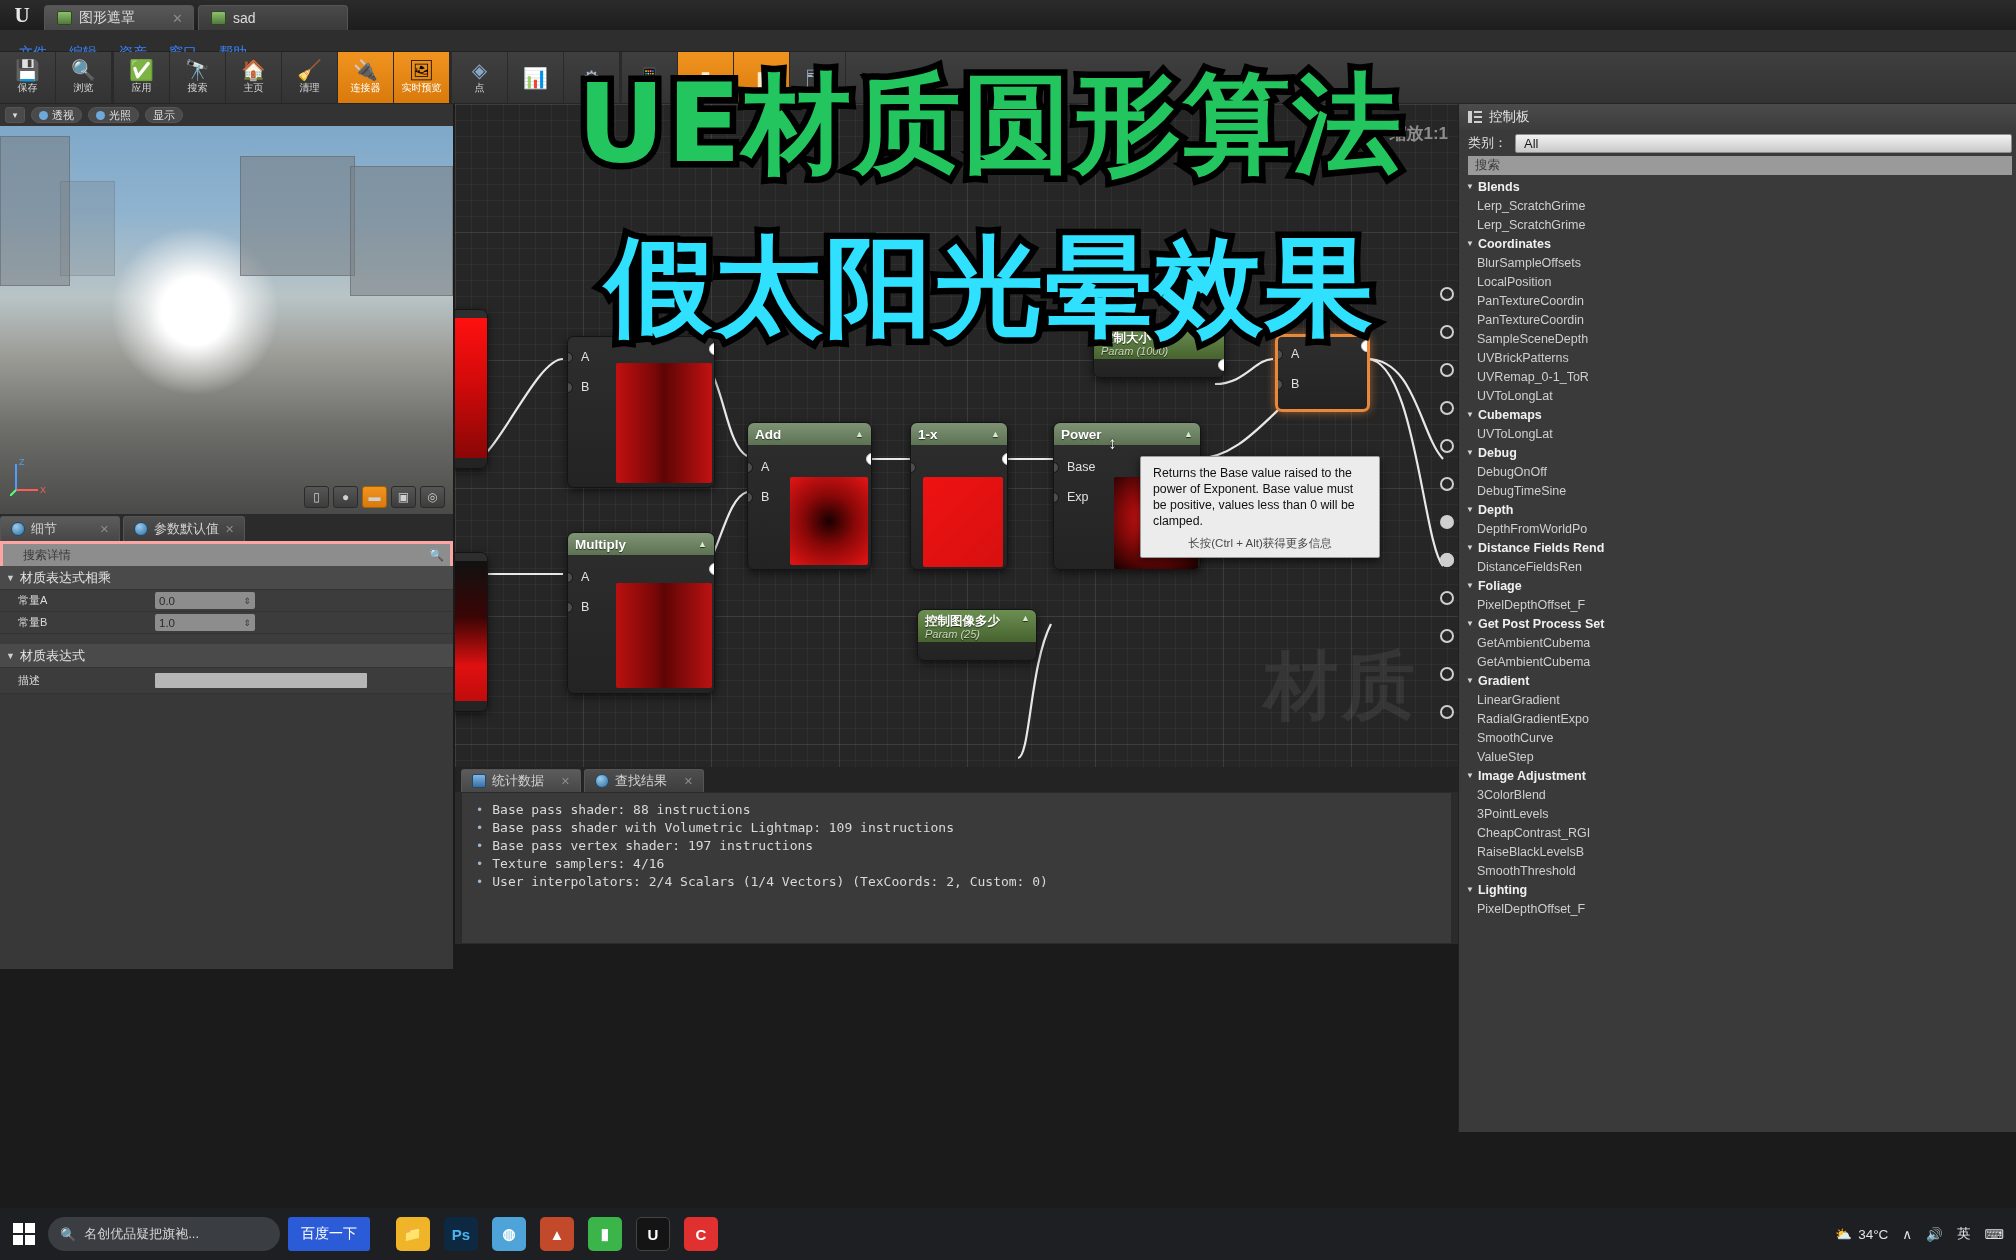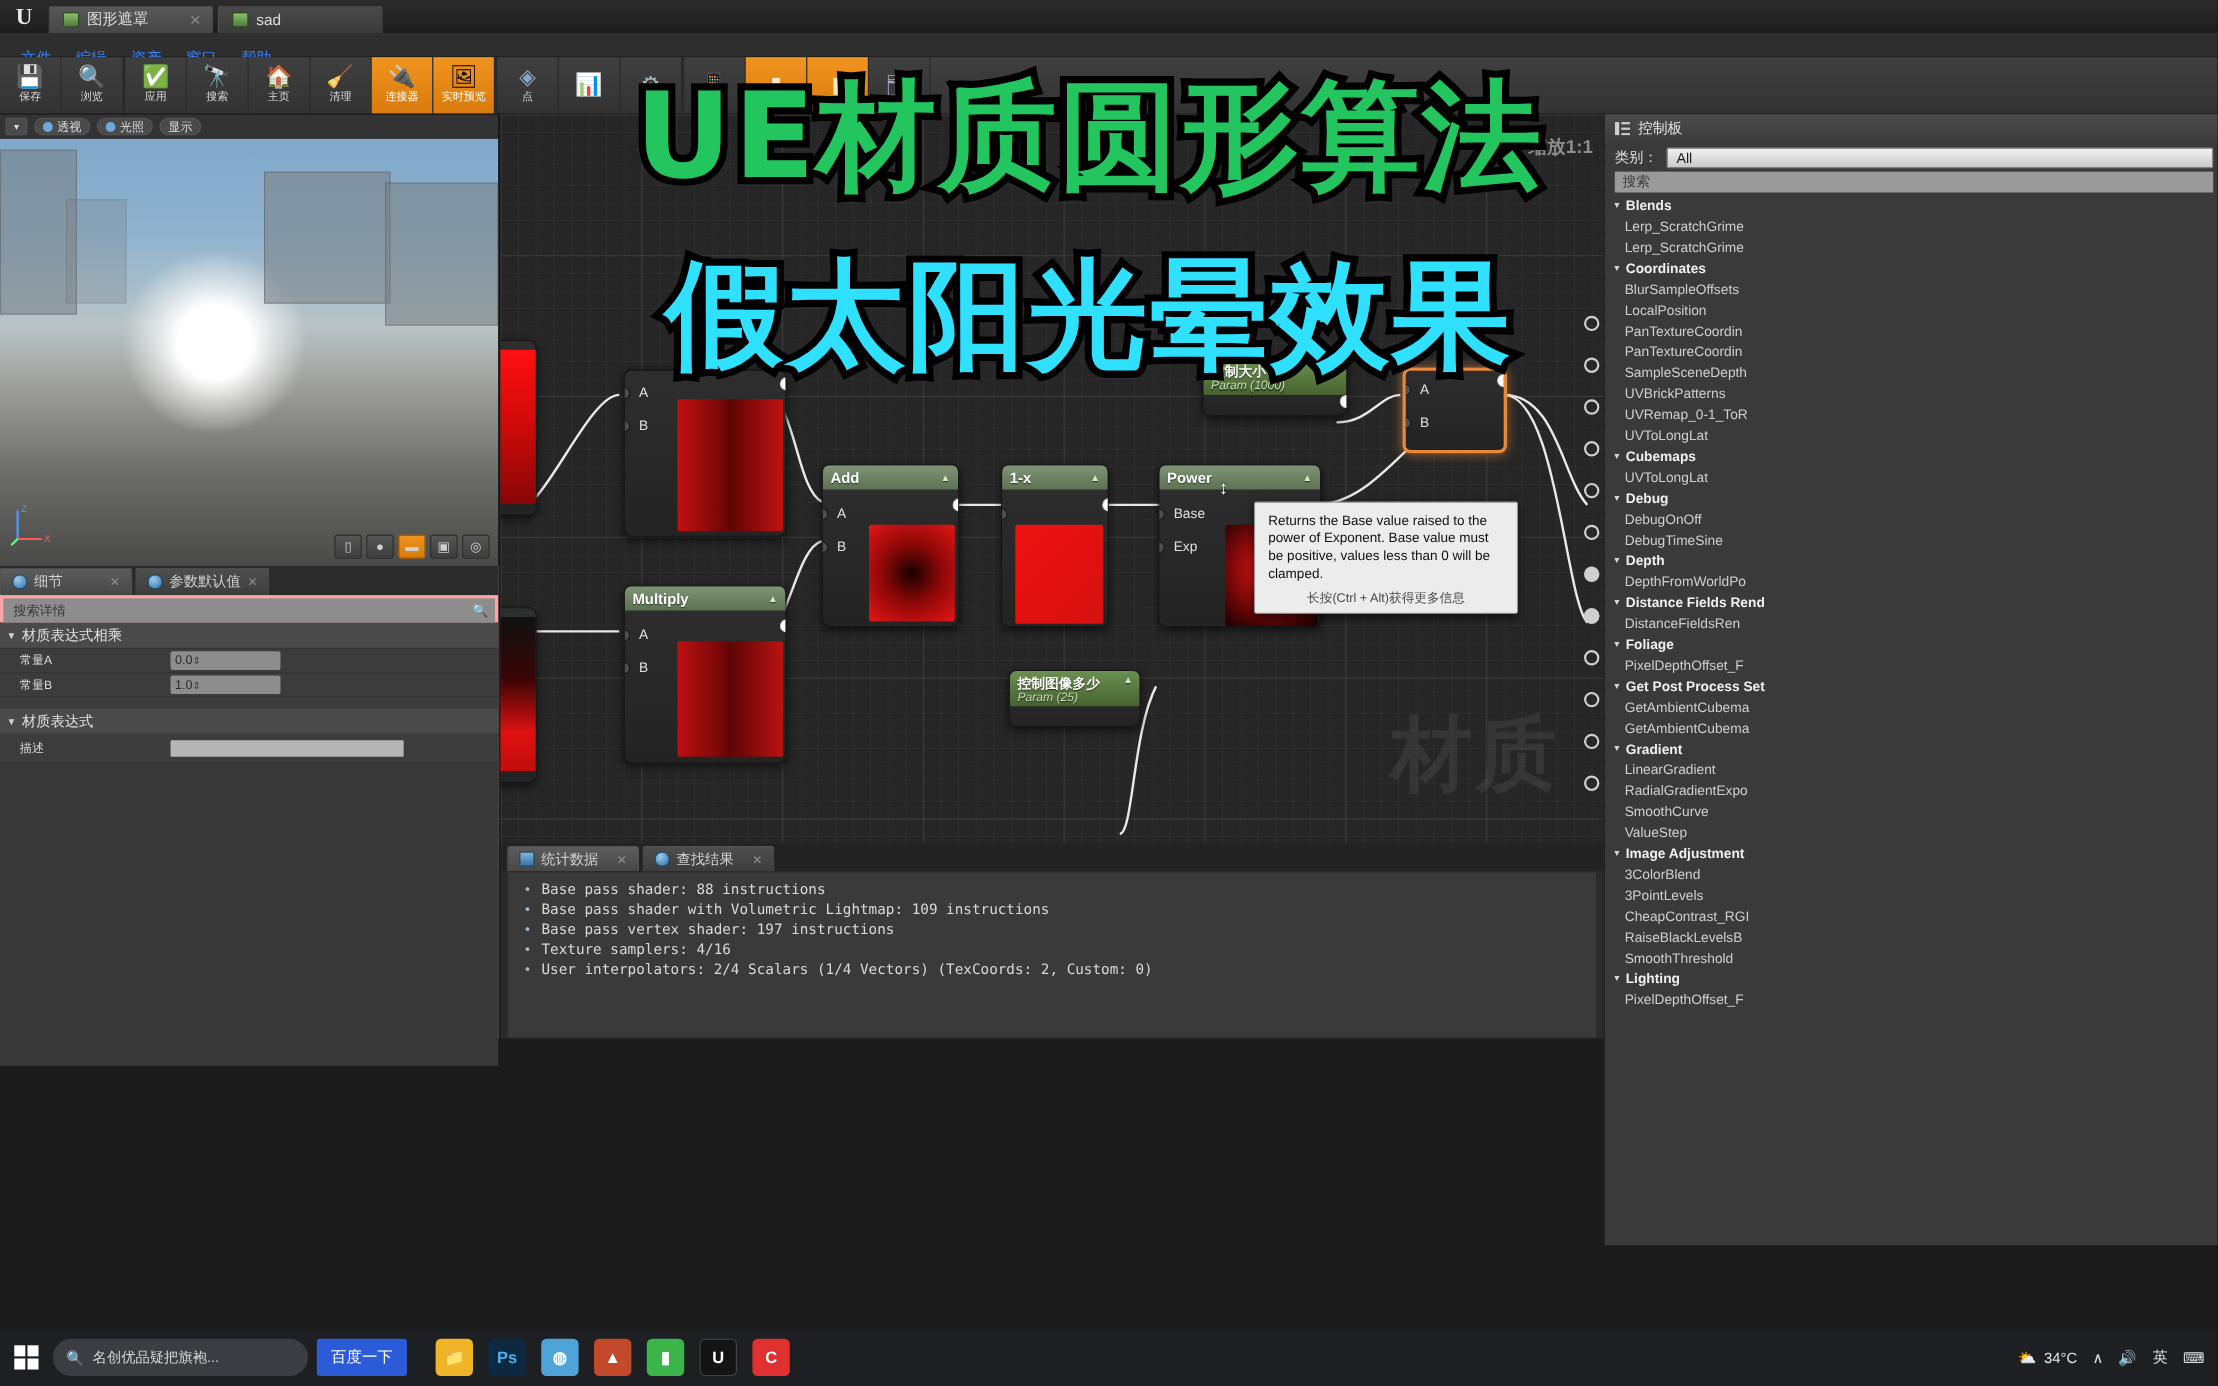--- a/index.html
+++ b/index.html
@@ -131,40 +131,40 @@
     background: radial-gradient(circle at 35% 30%, #9bcbf0, #2f6f9e);
     border: 1px solid #1d4a6c;
     display: inline-block;
   }
   .searchrow {
     height: 22px; display: flex; align-items: center; gap: 6px;
     background: #8d8d8d; margin: 3px 3px 0 3px; position: relative;
   }
   .searchrow input {
     flex: 1; background: transparent; border: none; outline: none;
-    font-size: 12px; color: #2a2a2a; padding-left: 9px;
+    font-size: 12px; color: #2a2a2a; padding-left: 20px;
     font-family: "Liberation Sans", sans-serif;
   }
   .searchrow input::placeholder { color: #3a3a3a; }
   .sr-icons { display: flex; gap: 4px; align-items: center; padding-right: 5px; }
   .sr-ic { width: 16px; height: 16px; color: #2a2a2a; font-size: 12px; text-align:center; line-height: 16px; }
   .grp-header {
     height: 24px; background: #4a4a4a; display: flex; align-items: center;
     padding-left: 6px; font-size: 13px; color: #e2e2e2; border-bottom: 1px solid #333;
   }
   .grp-header .tri { margin-right: 5px; font-size: 9px; color: #cfcfcf; }
   .prow {
     height: 22px; display: flex; align-items: center; border-bottom: 1px solid #333;
     background: #3c3c3c;
   }
   .prow .plabel { width: 155px; padding-left: 18px; font-size: 11px; color: #dcdcdc; }
   .prow .pvalue { flex: 1; padding-right: 8px; display: flex; align-items: center; }
   .numfield {
     width: 100px; height: 17px; background: #8d8d8d; border-radius: 2px;
-    display: flex; align-items: center; justify-content: flex-start;
+    display: flex; align-items: center; justify-content: space-between;
     padding: 0 4px; font-size: 11.5px; color: #2b2b2b;
   }
   .numfield .spin { font-size: 9px; color: #3a3a3a; }
   .textfield {
     width: 212px; height: 15px; background: #b5b5b5; border-radius: 1px;
   }
   .details-body { height: 403px; background: #383838; }
 
   
   .graph {

